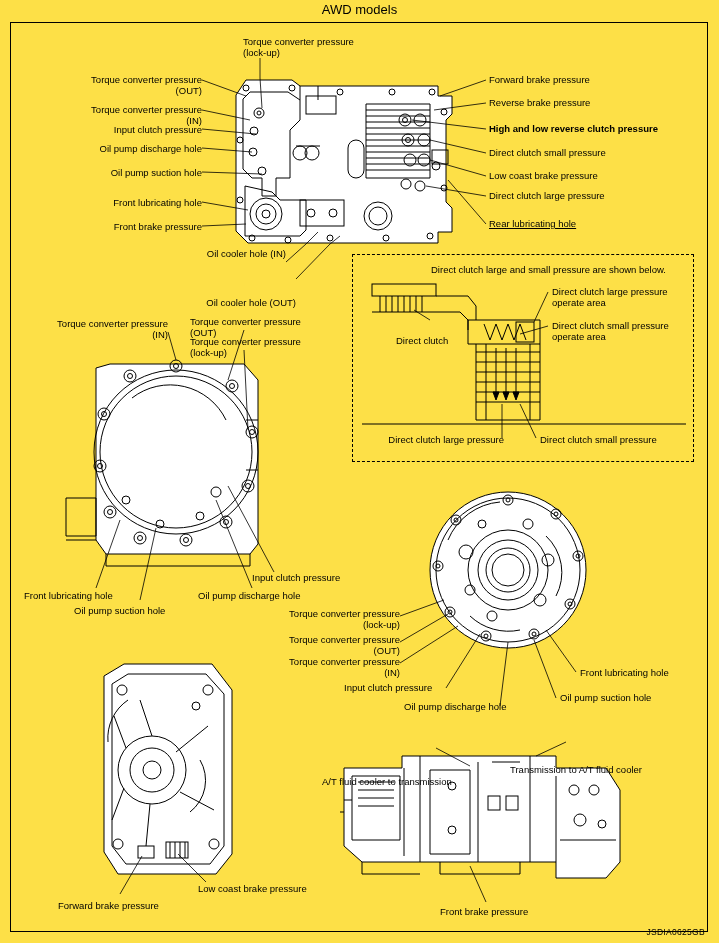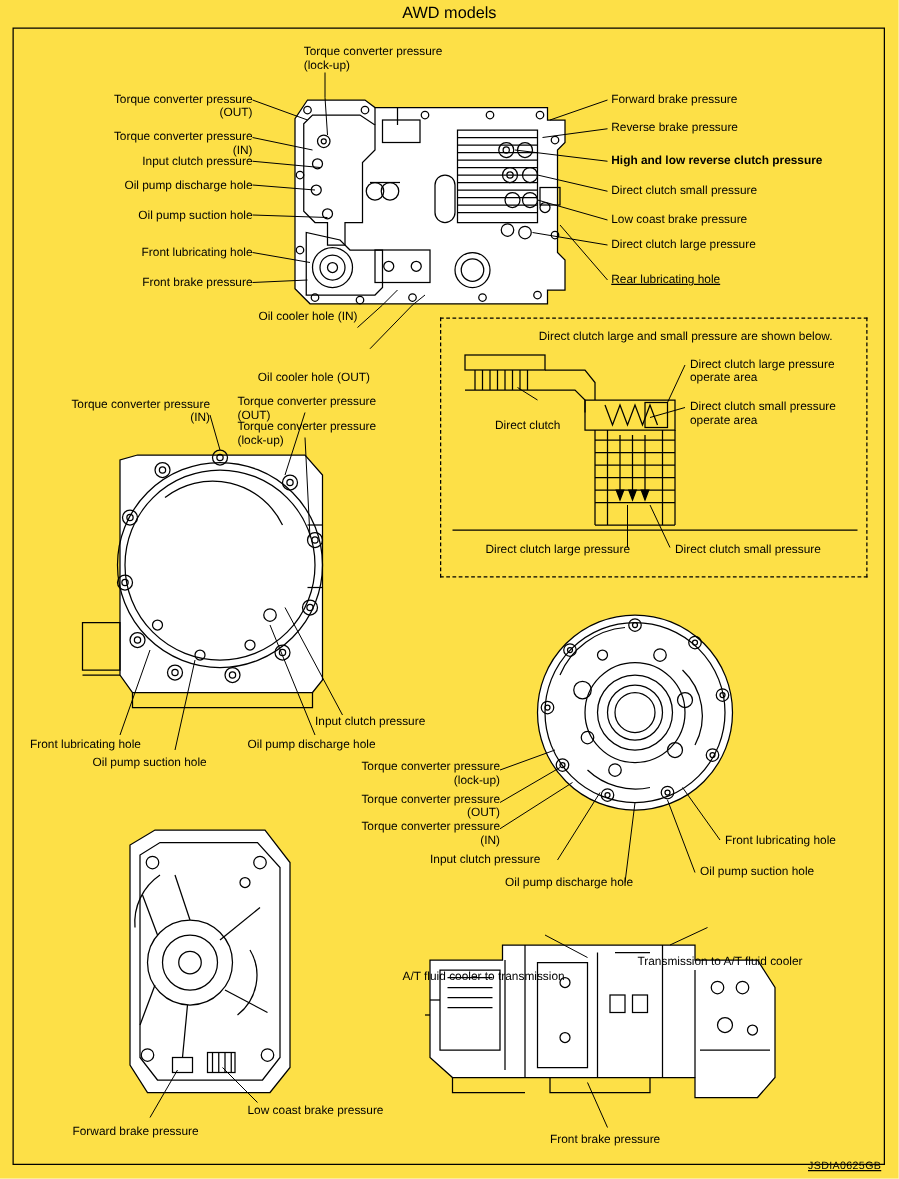--- a/index.html
+++ b/index.html
@@ -4,21 +4,21 @@
 <style>
   html,body{margin:0;padding:0;background:#ffffff;}
   body{font-family:"Liberation Sans", sans-serif;color:#000;}
   #page{position:relative;width:719px;height:943px;overflow:hidden;background:#fde047;}
   #title{position:absolute;left:0;top:2px;width:719px;text-align:center;font-size:13px;}
   #frame{position:absolute;left:10px;top:22px;width:698px;height:910px;border:1px solid #000;box-sizing:border-box;}
   .lbl{position:absolute;font-size:9.5px;line-height:11px;white-space:pre;}
   .lbl.r{text-align:right;}
   svg{position:absolute;left:0;top:0;overflow:visible;}
   #inset{position:absolute;left:352px;top:254px;width:342px;height:208px;border:1px dashed #000;box-sizing:border-box;}
-  #code{position:absolute;right:14px;bottom:6px;font-size:8.5px;letter-spacing:.3px;text-decoration:underline;}
+  #code{position:absolute;right:14px;bottom:6px;font-size:8.5px;letter-spacing:.3px;}
 </style>
 </head>
 <body>
 
 <div id="page">
 
   <div id="title">AWD models</div>
 
   <div id="frame"></div>
 

